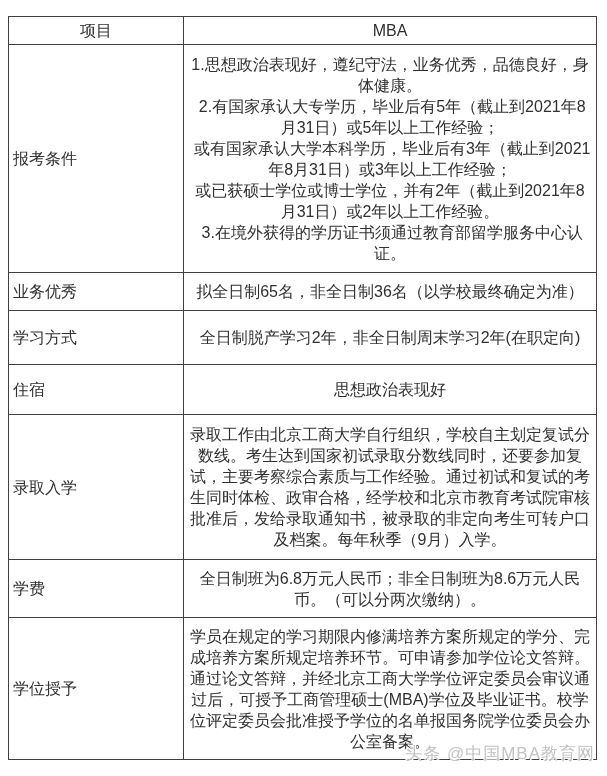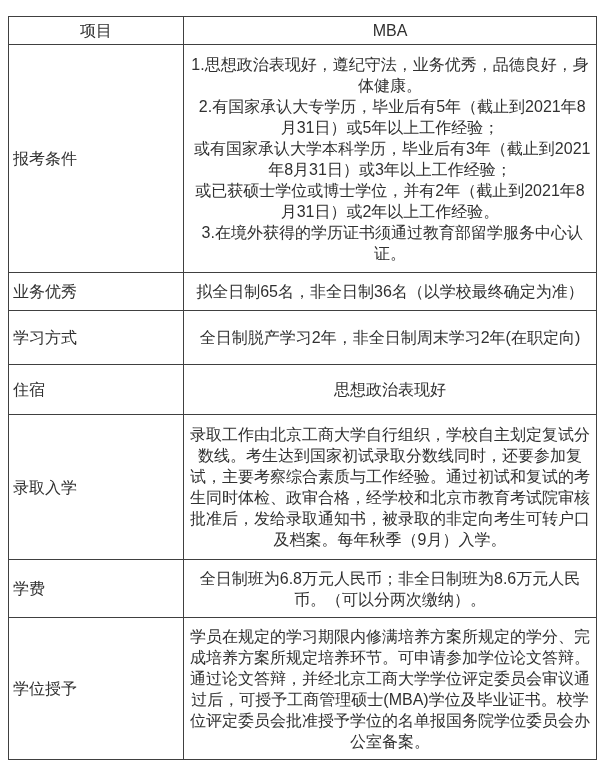--- a/index.html
+++ b/index.html
@@ -109,13 +109,14 @@
       <tr>
         <td class="row-label">学费</td>
         <td class="row-content">全日制班为6.8万元人民币；非全日制班为8.6万元人民币。（可以分两次缴纳）。</td>
       </tr>
       <tr>
         <td class="row-label">学位授予</td>
         <td class="row-content">学员在规定的学习期限内修满培养方案所规定的学分、完成培养方案所规定培养环节。可申请参加学位论文答辩。通过论文答辩，并经北京工商大学学位评定委员会审议通过后，可授予工商管理硕士(MBA)学位及毕业证书。校学位评定委员会批准授予学位的名单报国务院学位委员会办公室备案。</td>
       </tr>
     </tbody>
   </table>
+  <div class="watermark">头条 @中国MBA教育网</div>
 </div>
 
 </body></html>

